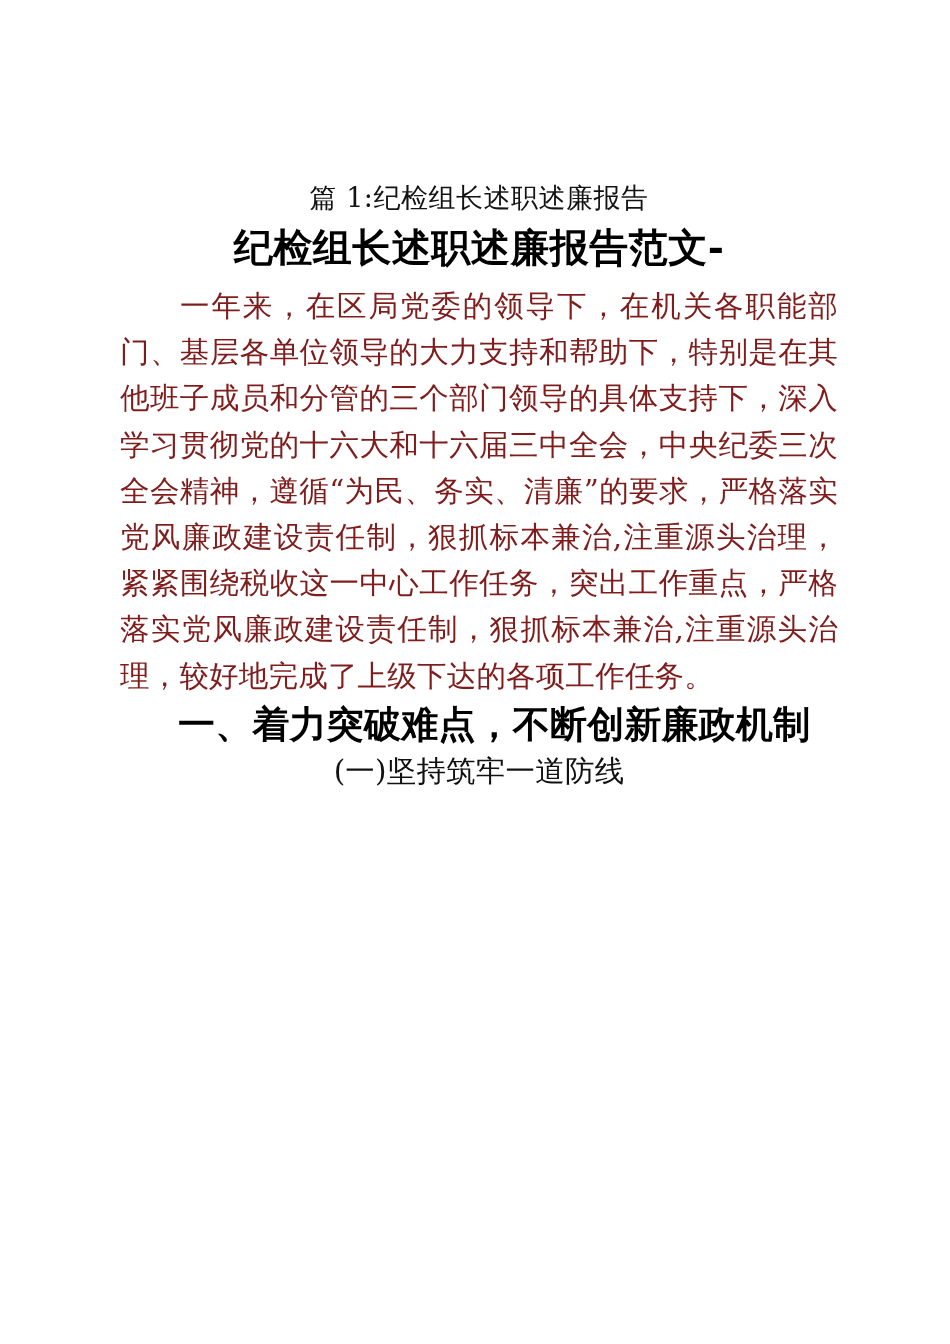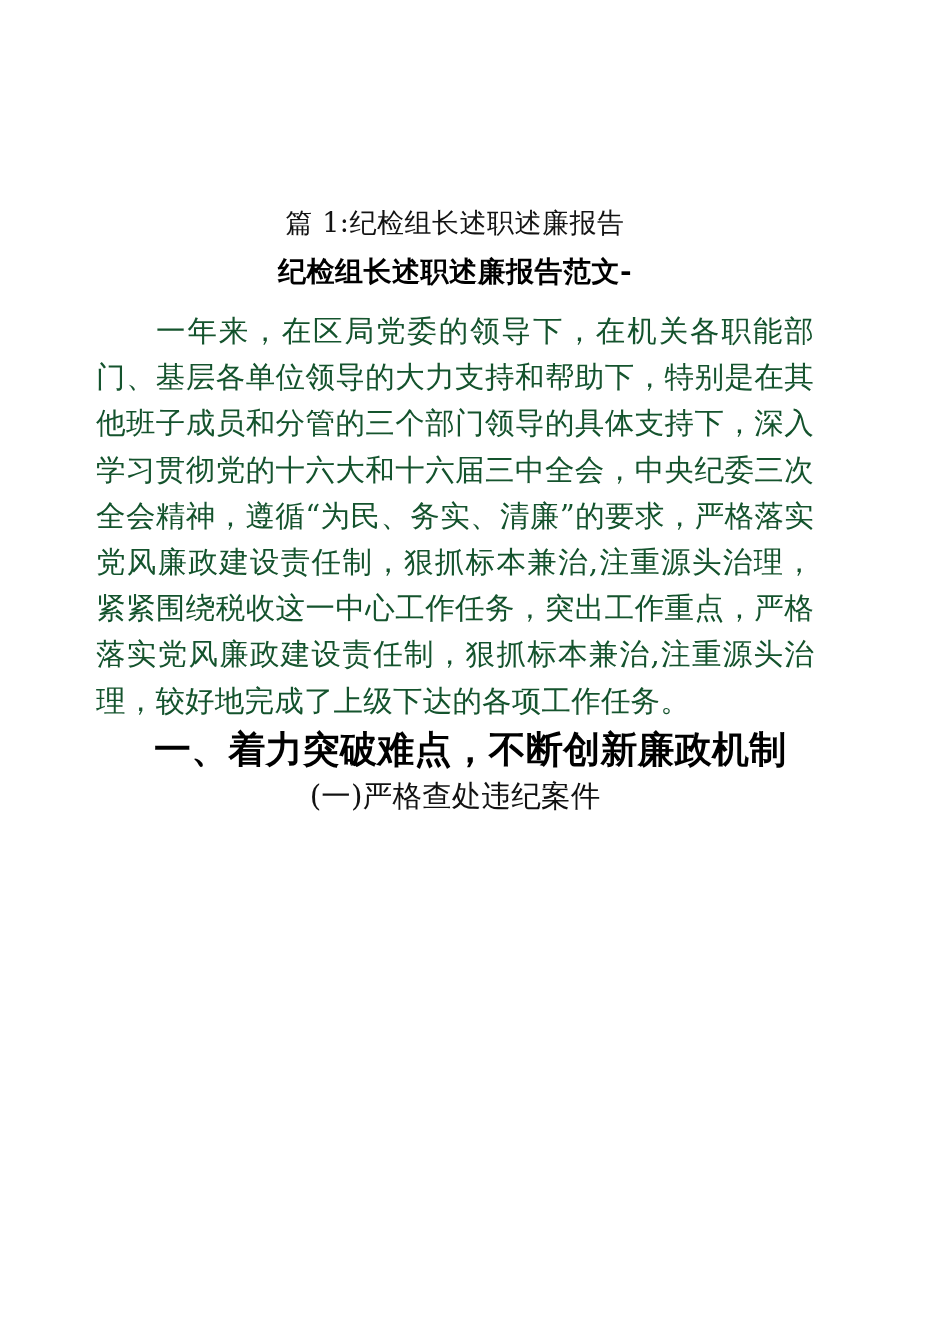--- a/index.html
+++ b/index.html
@@ -25,58 +25,57 @@
     width: 950px;
     height: 1344px;
     background: #ffffff;
     box-sizing: border-box;
     padding: 0;
   }
 
   
   .column {
     position: absolute;
-    left: 96px;
+    left: 120px;
     top: 178px;
     width: 718px;
-    margin-top: 25px;
   }
 
   
   .kicker {
     font-family: "DejaVu Serif", "Liberation Serif", serif;
     font-size: 27px;
     line-height: 40px;
     font-weight: 400;
     text-align: center;
     letter-spacing: 0.5px;
     color: #131313;
     white-space: nowrap;
   }
 
   
   .doc-title {
     font-family: "DejaVu Serif", "Liberation Serif", serif;
-    font-size: 28px;
+    font-size: 39px;
     line-height: 54px;
     font-weight: 700;
     text-align: center;
     letter-spacing: 0.5px;
     color: #000000;
     margin-top: 2px;
     white-space: nowrap;
   }
 
   
   .para {
     font-family: "DejaVu Serif", "Liberation Serif", serif;
     font-size: 29.5px;
     line-height: 46.2px;
     font-weight: 400;
-    color: #14532d;
+    color: #7f1d1d;
     text-align: justify;
     text-justify: inter-character;
     text-indent: 60px;
     margin: 0;
     padding: 0;
     letter-spacing: 0.2px;
   }
   .para.first {
     margin-top: 9px;
   }
@@ -121,18 +120,18 @@
     <div class="kicker">篇 1:纪检组长述职述廉报告</div>
 
     <div class="doc-title">纪检组长述职述廉报告范文-</div>
 
     <p class="para first">一年来，在区局党委的领导下，在机关各职能部门、基层各单位领导的大力支持和帮助下，特别是在其他班子成员和分管的三个部门领导的具体支持下，深入学习贯彻党的十六大和十六届三中全会，中央纪委三次全会精神，遵循“为民、务实、清廉”的要求，严格落实党风廉政建设责任制，狠抓标本兼治,注重源头治理，紧紧围绕税收这一中心工作任务，突出工作重点，严格落实党风廉政建设责任制，狠抓标本兼治,注重源头治理，较好地完成了上级下达的各项工作任务。</p>
 
     <div class="spacer-sm"></div>
 
     <p class="h1-sec">一、着力突破难点，不断创新廉政机制</p>
 
-    <p class="h2-sec">(一)严格查处违纪案件</p>
+    <p class="h2-sec">(一)坚持筑牢一道防线</p>
 
 
 
   </div>
 </div>
 
 </body></html>

